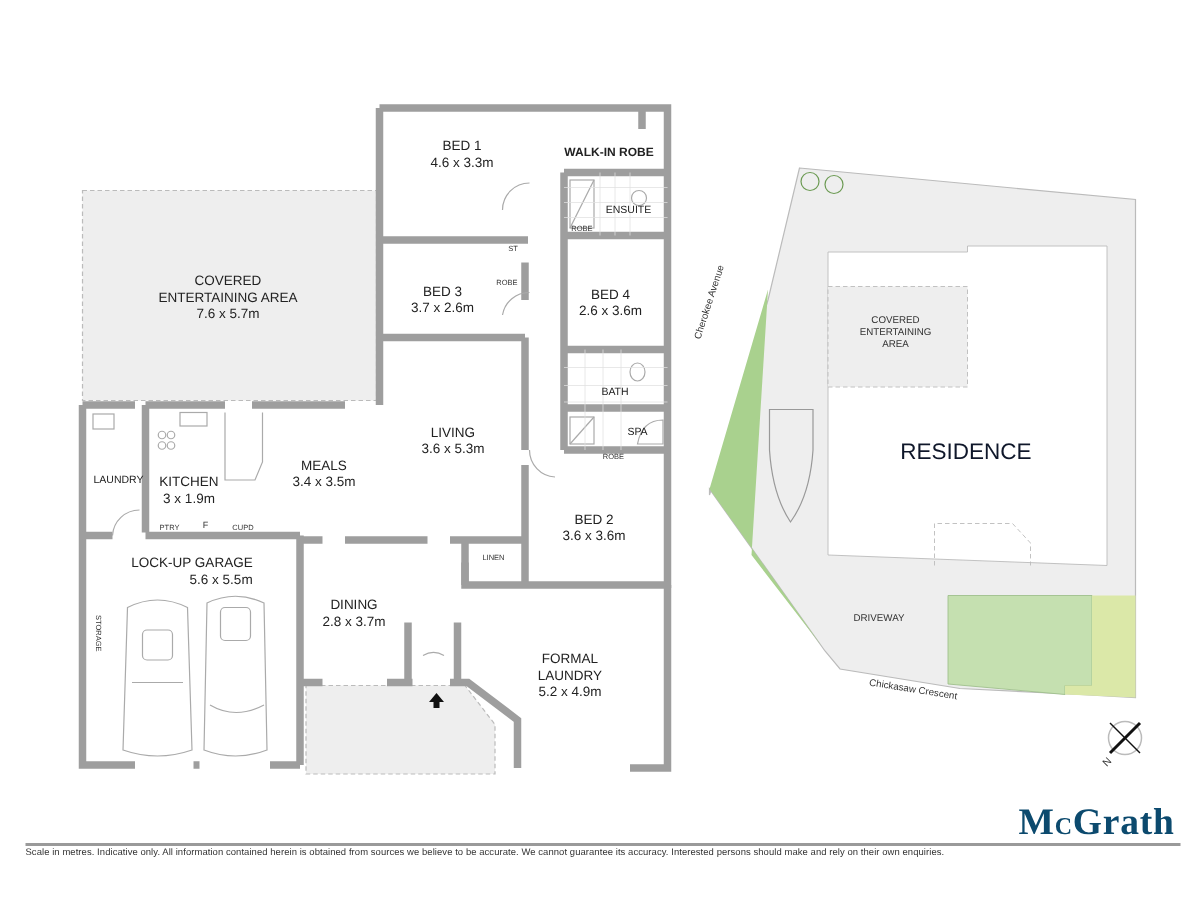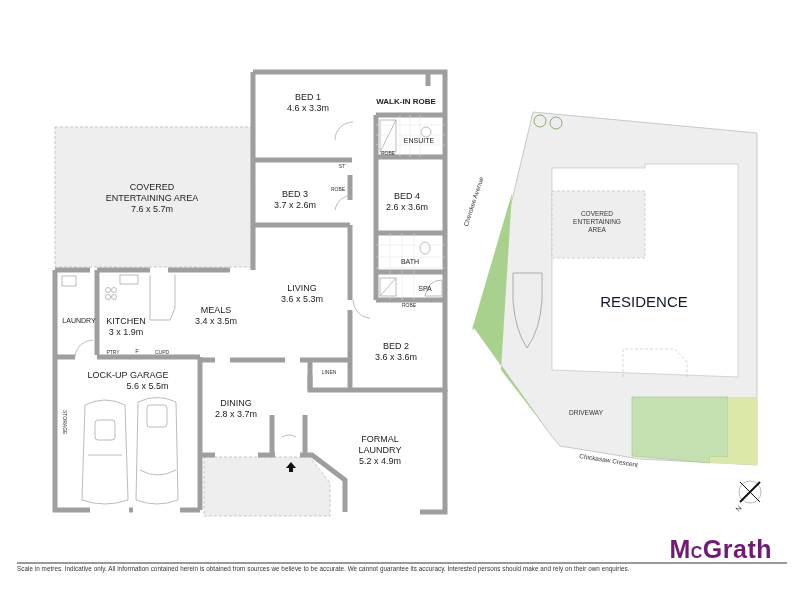--- a/index.html
+++ b/index.html
@@ -4,21 +4,21 @@
 <style>
   html, body { margin: 0; padding: 0; background: #ffffff; }
   body { width: 800px; height: 600px; position: relative; overflow: hidden; font-family: "Liberation Sans", sans-serif; color: #1a1a1a; }
   .abs { position: absolute; }
   .lbl { position: absolute; text-align: center; font-size: 9px; line-height: 11px; color: #222; white-space: nowrap; transform: translateX(-50%); }
   .lbl .dim { display: block; }
   .small { font-size: 6px; line-height: 7px; color: #333; }
   .tiny { font-size: 5px; line-height: 6px; color: #333; }
   .disclaimer { position: absolute; left: 17px; top: 565px; width: 770px; font-size: 6.3px; color: #333; white-space: nowrap; letter-spacing: 0.05px; }
   .rule { position: absolute; left: 17px; top: 562px; width: 770px; height: 2px; background: #9a9a9a; }
-  .logo { position: absolute; right: 28px; top: 535px; font-size: 25px; font-weight: bold; color: #701a75; letter-spacing: 0.5px; }
+  .logo { position: absolute; right: 17px; top: 535px; font-size: 25px; font-weight: bold; color: #0c4a6e; letter-spacing: 0.5px; font-family: Liberation Serif, serif; }
   .logo .c { font-size: 16px; font-weight: bold; }
 </style>
 </head>
 <body>
 
 <svg class="abs" style="left:0;top:0" width="460" height="530" viewBox="0 0 460 530">
 
   <rect x="55" y="127" width="196" height="140" fill="#eeeeee" stroke="#bbb" stroke-dasharray="3,2" stroke-width="0.8"></rect>
 
   <polygon points="204,457 310,457 330,483 330,516 204,516" fill="#eeeeee" stroke="#bbb" stroke-dasharray="3,2" stroke-width="0.8"></polygon>

